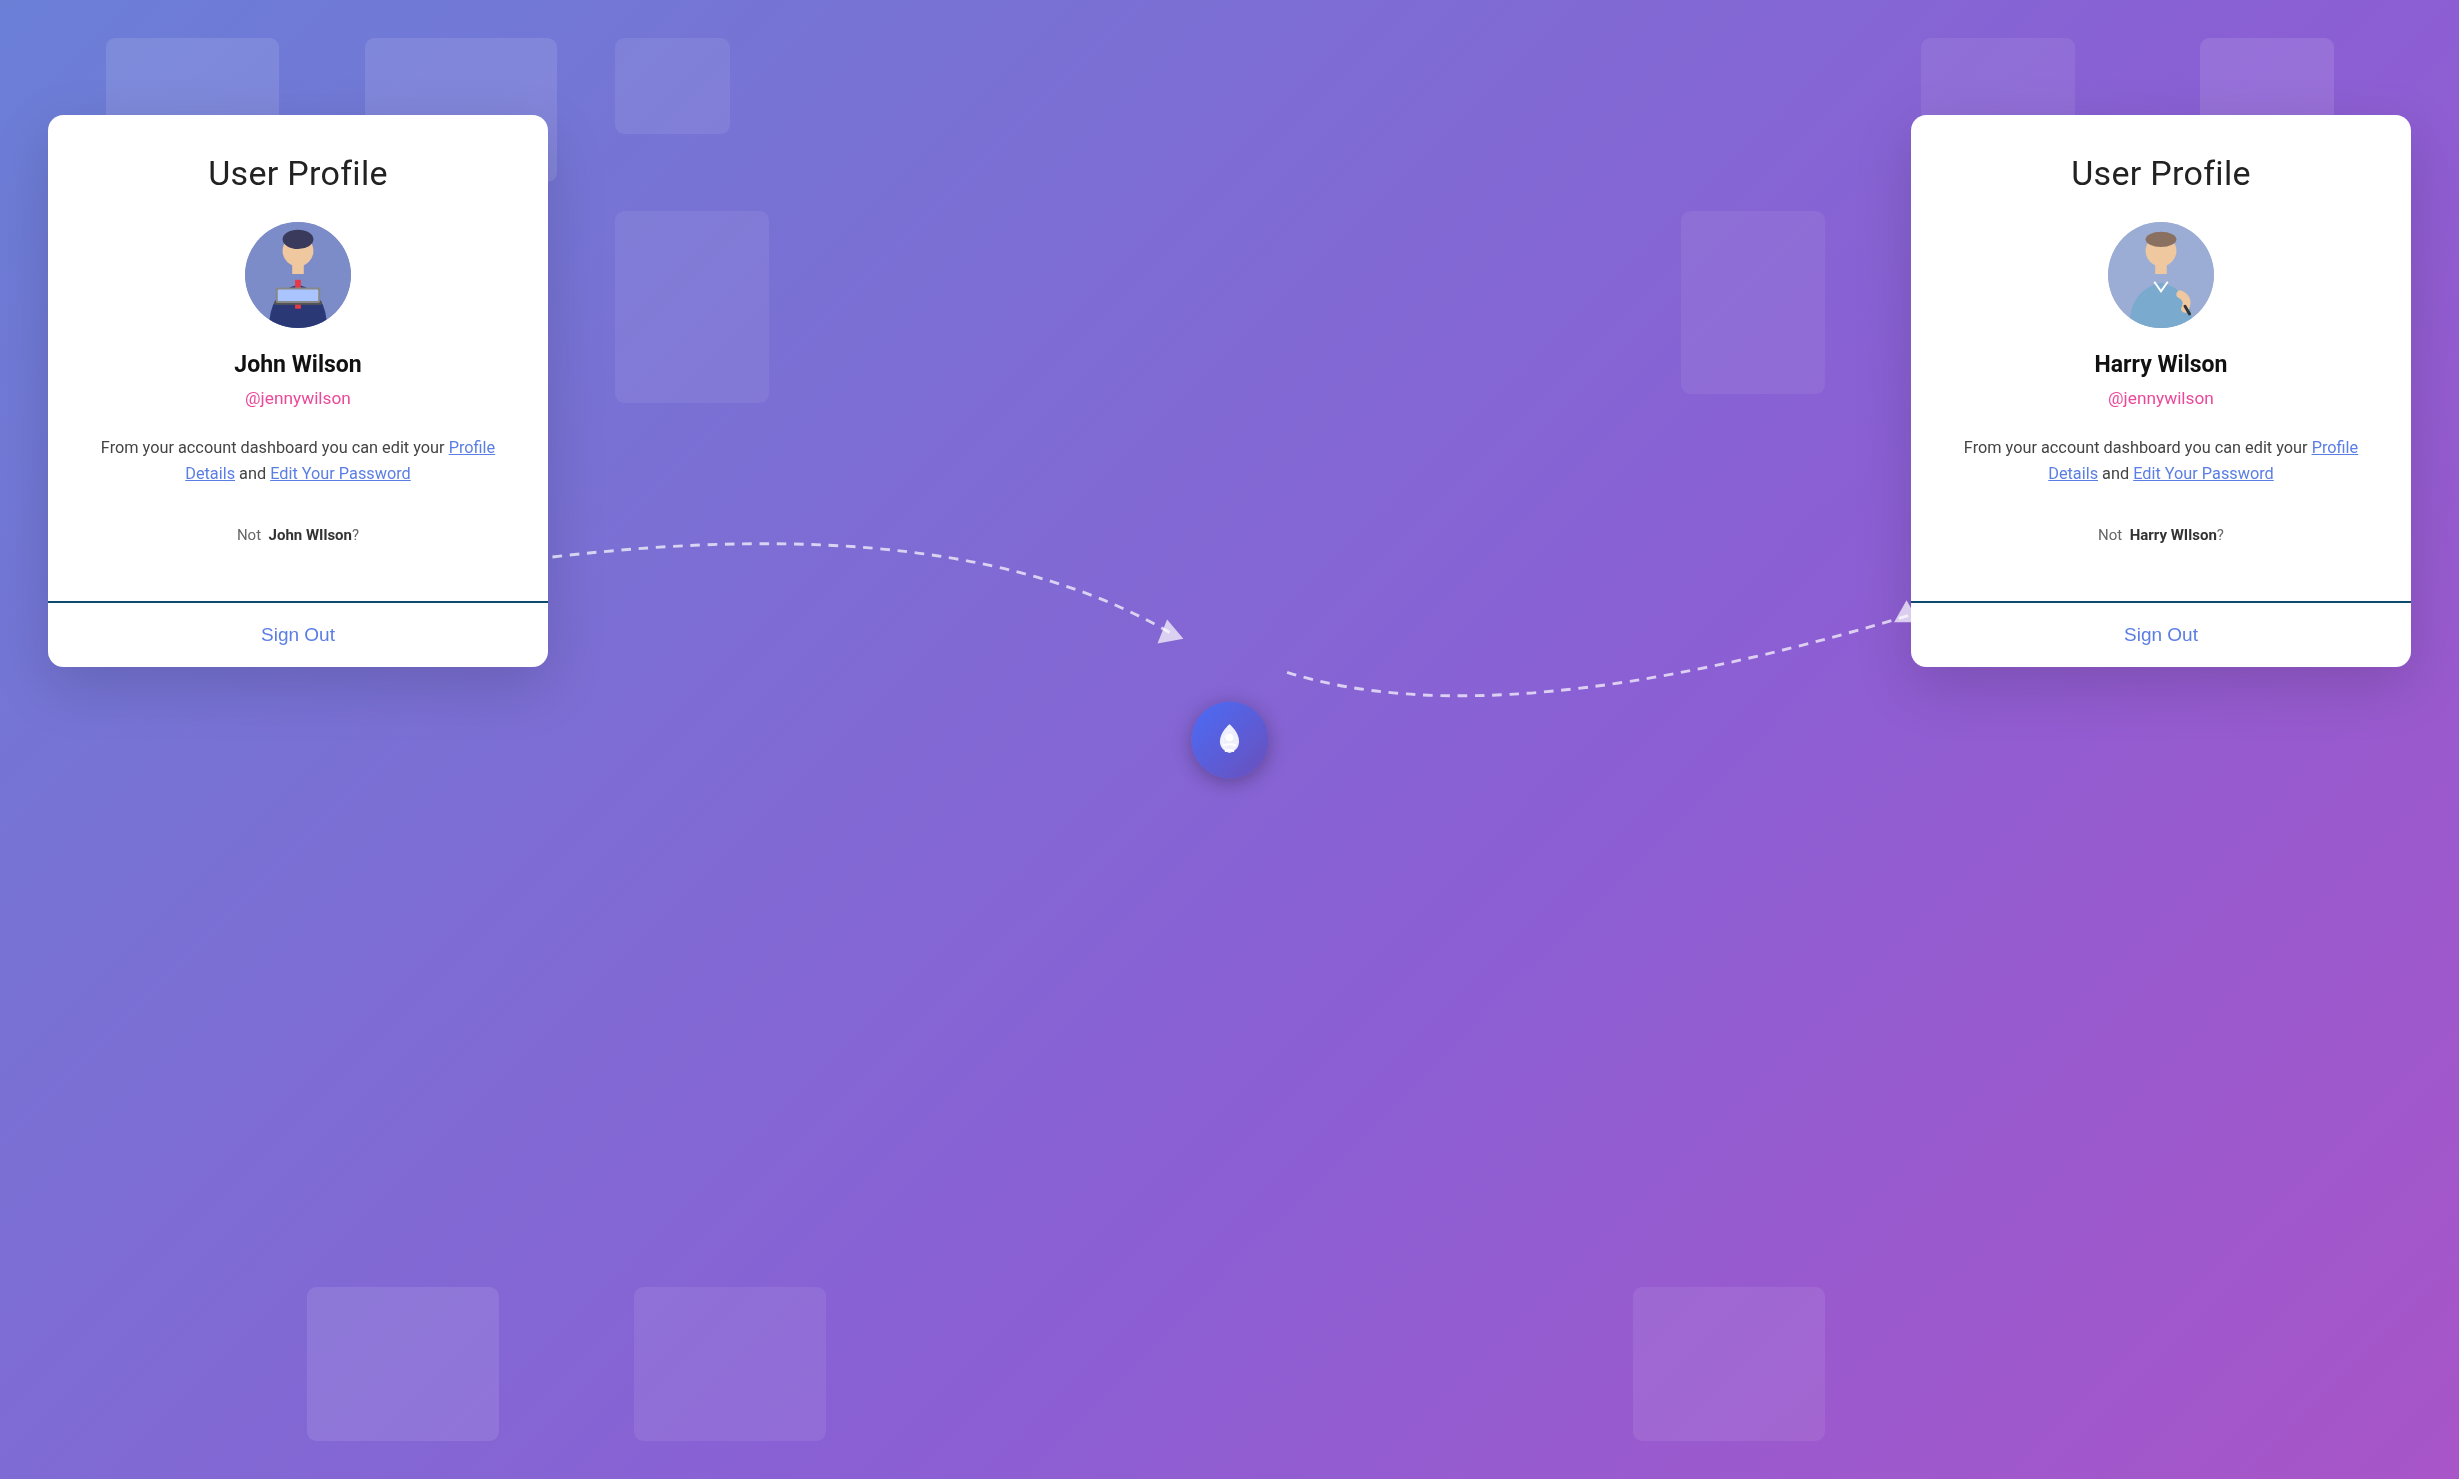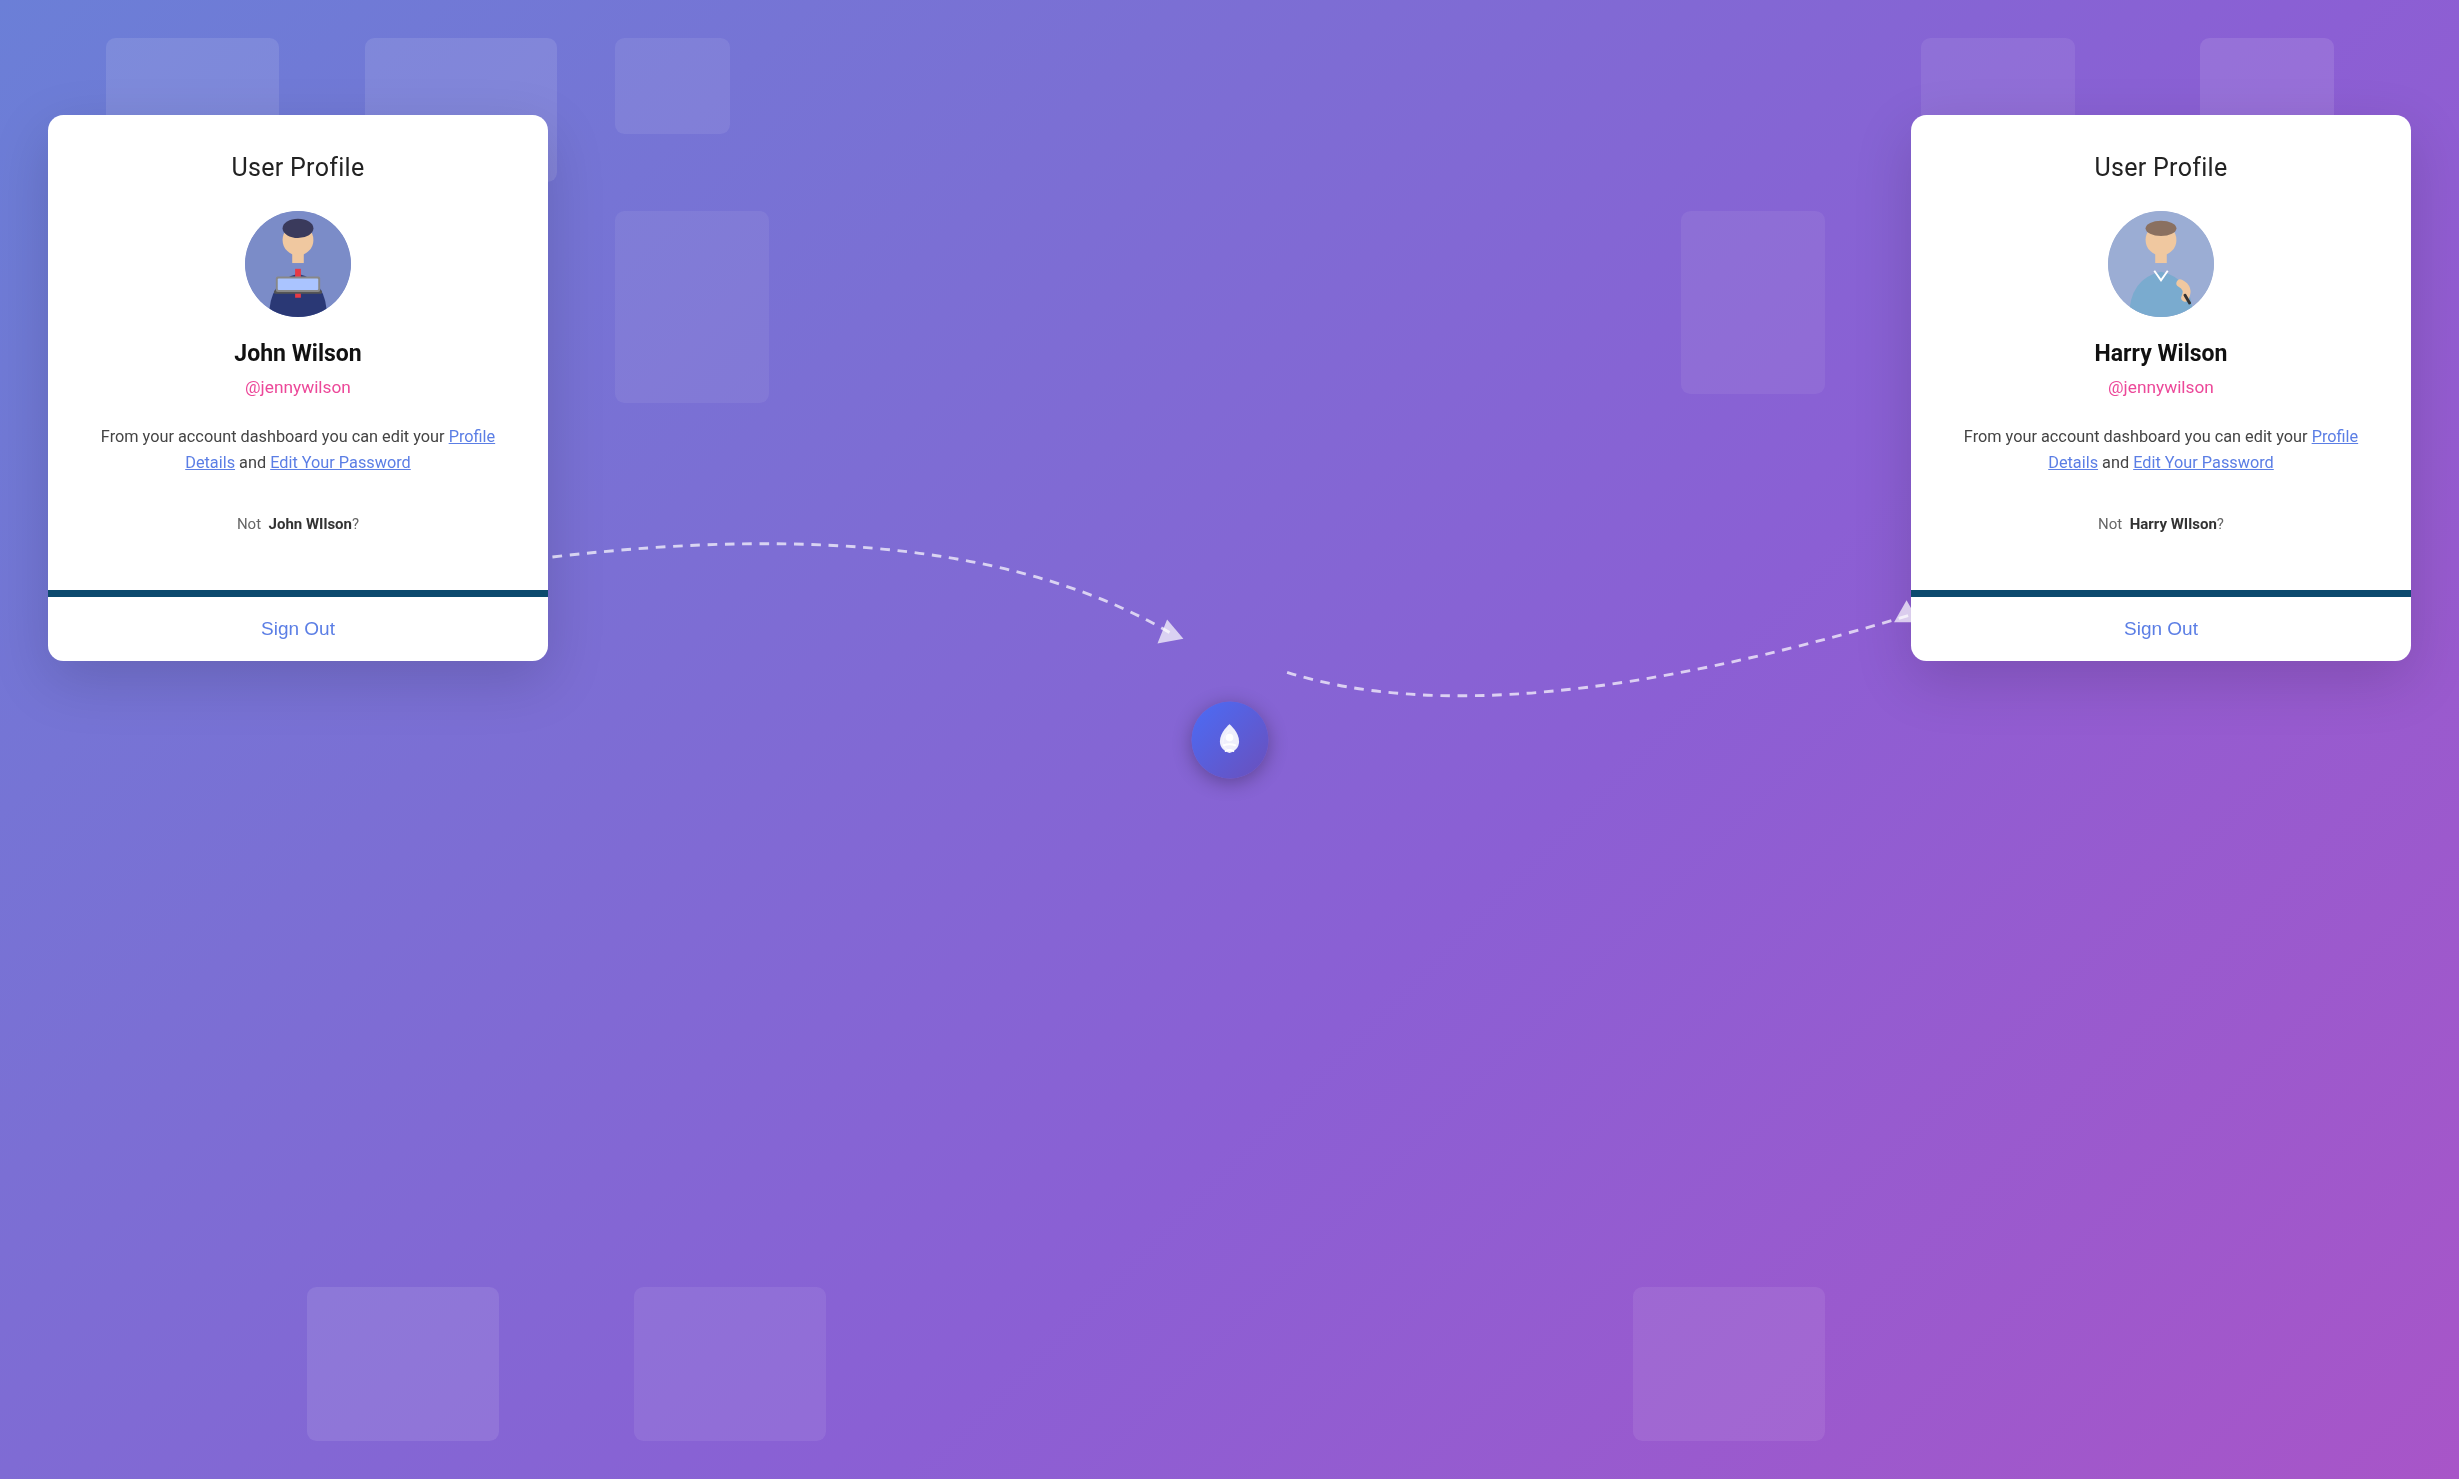--- a/index.html
+++ b/index.html
@@ -55,21 +55,21 @@
       right: 48px;
       top: 115px;
     }
 
     .card-body {
       padding: 38px 48px 29px;
       text-align: center;
     }
 
     .card-title {
-      font-size: 25px;
+      font-size: 34px;
       font-weight: 400;
       color: #222;
       margin-bottom: 29px;
       letter-spacing: 0.3px;
     }
 
     .avatar-container {
       display: flex;
       justify-content: center;
       margin-bottom: 23px;
@@ -126,21 +126,21 @@
       color: #666;
       margin-bottom: 28px;
     }
 
     .not-user strong {
       color: #333;
       font-weight: 700;
     }
 
     .card-footer {
-      border-top: 7px solid #0c4a6e;
+      border-top: 2px solid #0c4a6e;
       padding: 21px;
       text-align: center;
     }
 
     .sign-out-btn {
       font-size: 19px;
       color: #5b7ee5;
       background: none;
       border: none;
       cursor: pointer;

